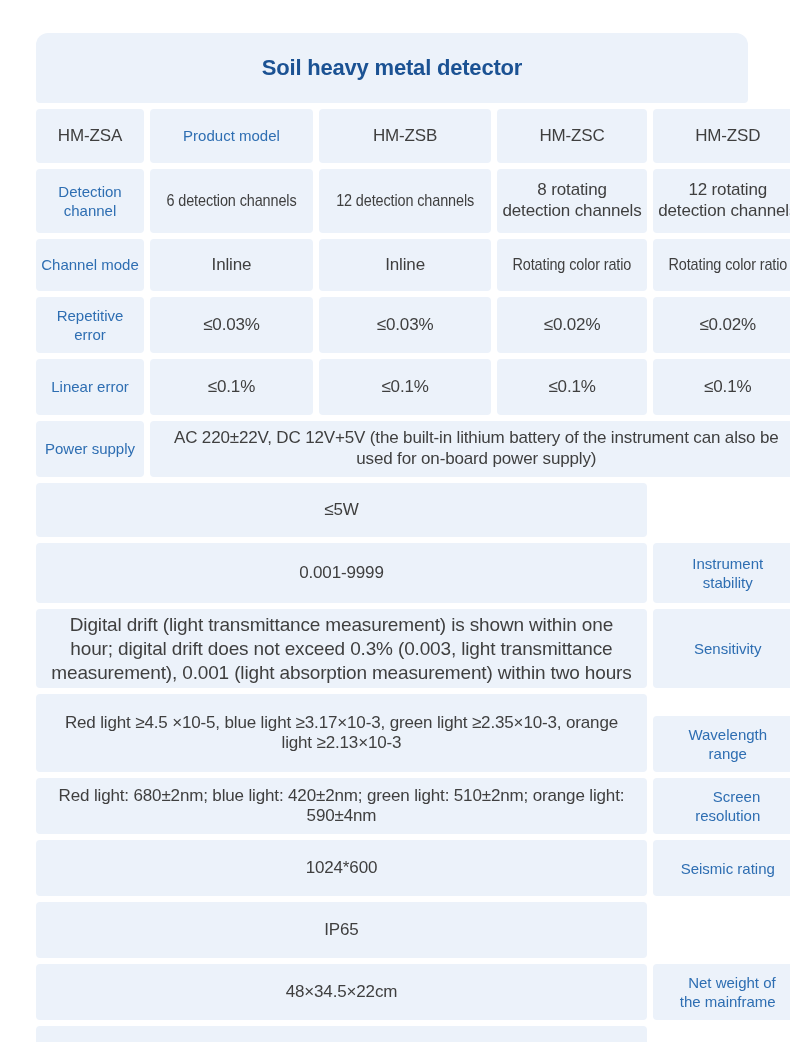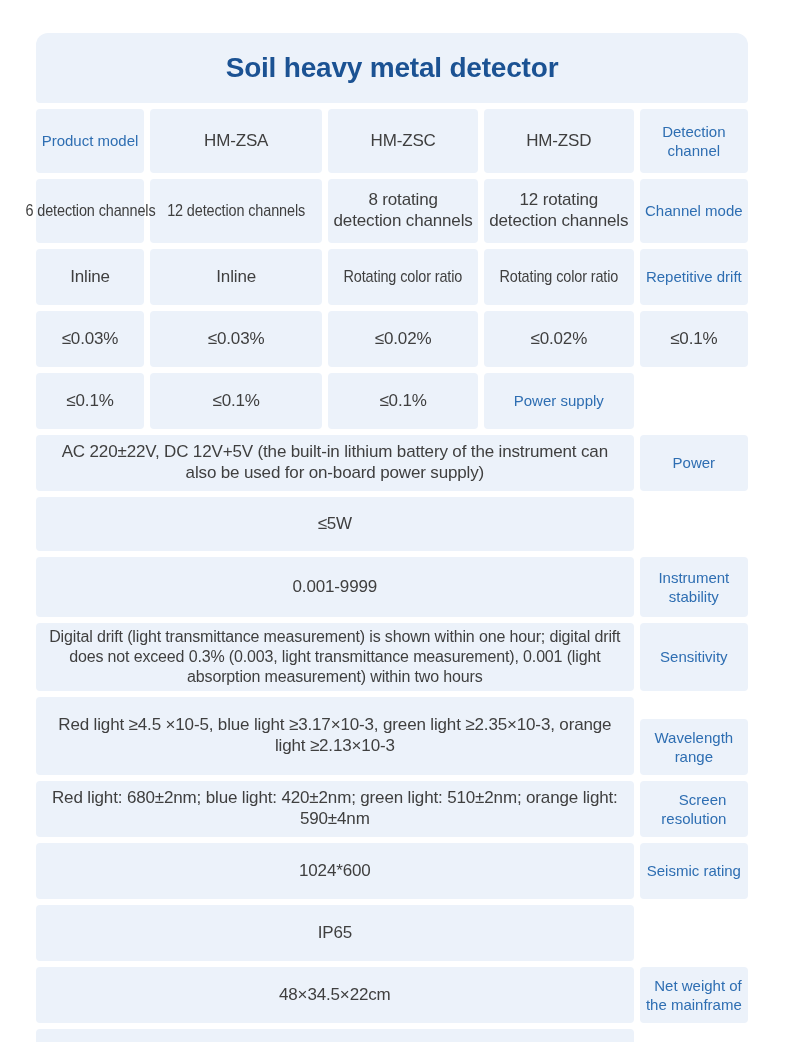--- a/index.html
+++ b/index.html
@@ -17,21 +17,21 @@
   }
   .page{padding:33px 39px 0 36px;}
   .spec-table{width:712px;}
   .title-bar{
     background:var(--cell-bg);
     border-radius:12px 12px 4px 4px;
     height:70px;
     display:flex;align-items:center;justify-content:center;
   }
   .title-bar span{
-    font-size:28px;font-weight:bold;color:var(--title-text);
+    font-size:22px;font-weight:bold;color:var(--title-text);
     letter-spacing:-0.2px;
   }
   .grid{
     margin-top:6px;
     display:grid;
     grid-template-columns:108px repeat(4,1fr);
     gap:6px;
   }
   .cell{
     background:var(--cell-bg);
@@ -48,36 +48,39 @@
   }
   .value-cell span{
     color:var(--value-text);
     font-size:17px;line-height:1.22;
     letter-spacing:-0.15px;
   }
   .value-cell span.condensed{
     white-space:nowrap;
     transform:scaleX(0.85);
   }
-  .value-cell span.long{font-size:16px;line-height:1.25;}
+  .value-cell span.long{font-size:19px;line-height:1.25;}
 </style>
 </head>
 <body>
 
 <div class="page">
   <div class="spec-table">
     <div class="title-bar">
       <span>Soil heavy metal detector</span>
     </div>
     <div class="grid">
+        <div class="cell value-cell" style="min-height: 54px;">
+          <span>HM-ZSA</span>
+        </div>
         <div class="cell label-cell" style="min-height: 54px;">
           <span>Product model</span>
         </div>
         <div class="cell value-cell" style="min-height: 54px;">
-          <span>HM-ZSA</span>
+          <span>HM-ZSB</span>
         </div>
         <div class="cell value-cell" style="min-height: 54px;">
           <span>HM-ZSC</span>
         </div>
         <div class="cell value-cell" style="min-height: 54px;">
           <span>HM-ZSD</span>
         </div>
         <div class="cell label-cell" style="min-height: 64px;">
           <span>Detection
 channel</span>
@@ -103,54 +106,54 @@
         <div class="cell value-cell" style="min-height: 52px;">
           <span>Inline</span>
         </div>
         <div class="cell value-cell" style="min-height: 52px;">
           <span class="condensed">Rotating color ratio</span>
         </div>
         <div class="cell value-cell" style="min-height: 52px;">
           <span class="condensed">Rotating color ratio</span>
         </div>
         <div class="cell label-cell" style="min-height: 56px;">
-          <span>Repetitive drift</span>
+          <span>Repetitive error</span>
         </div>
         <div class="cell value-cell" style="min-height: 56px;">
           <span>≤0.03%</span>
         </div>
         <div class="cell value-cell" style="min-height: 56px;">
           <span>≤0.03%</span>
         </div>
         <div class="cell value-cell" style="min-height: 56px;">
           <span>≤0.02%</span>
         </div>
         <div class="cell value-cell" style="min-height: 56px;">
           <span>≤0.02%</span>
         </div>
+        <div class="cell label-cell" style="min-height: 56px;">
+          <span>Linear error</span>
+        </div>
         <div class="cell value-cell" style="min-height: 56px;">
           <span>≤0.1%</span>
         </div>
         <div class="cell value-cell" style="min-height: 56px;">
           <span>≤0.1%</span>
         </div>
         <div class="cell value-cell" style="min-height: 56px;">
           <span>≤0.1%</span>
         </div>
         <div class="cell value-cell" style="min-height: 56px;">
           <span>≤0.1%</span>
         </div>
         <div class="cell label-cell" style="min-height: 56px;">
           <span>Power supply</span>
         </div>
         <div class="cell value-cell span4" style="min-height: 56px;">
           <span>AC 220±22V, DC 12V+5V (the built-in lithium battery of the instrument can also be used for on-board power supply)</span>
-        </div>
-        <div class="cell label-cell" style="min-height: 54px;">
-          <span>Power</span>
         </div>
         <div class="cell value-cell span4" style="min-height: 54px;">
           <span>≤5W</span>
         </div>
         <div class="cell value-cell span4" style="min-height: 56px;">
           <span>0.001-9999</span>
         </div>
         <div class="cell label-cell" style="min-height: 60px;">
           <span>Instrument
 stability</span>

